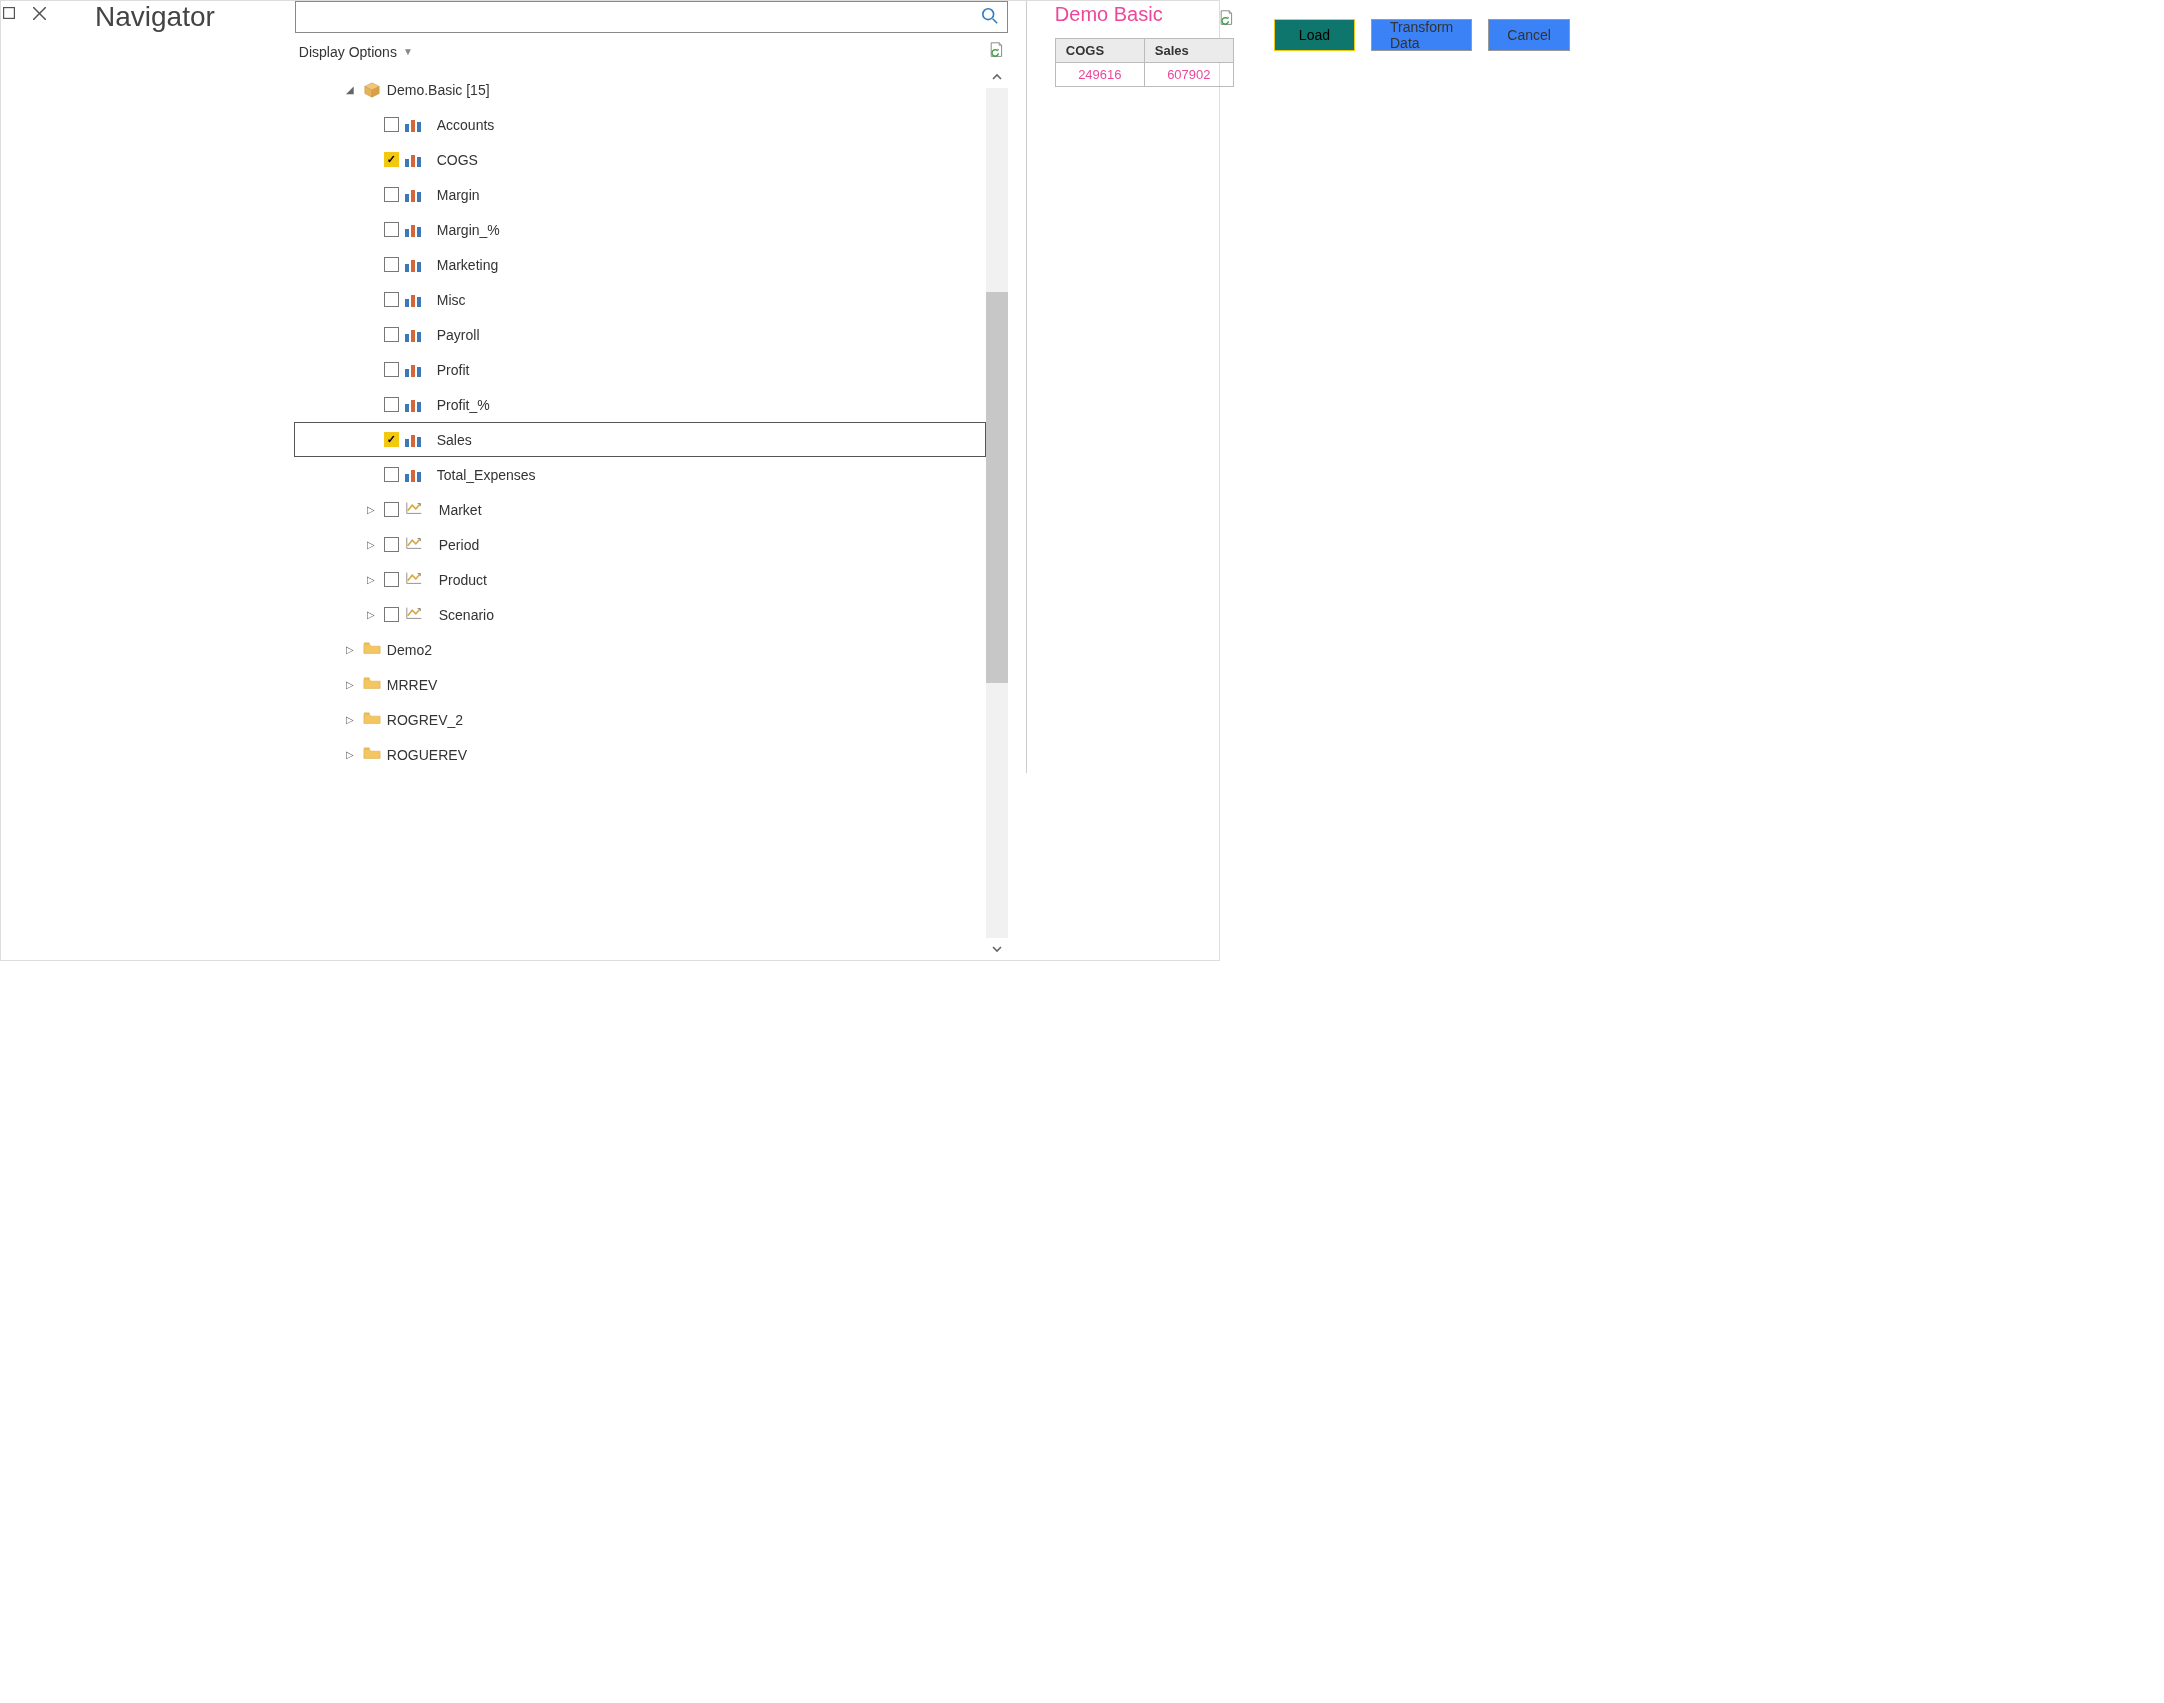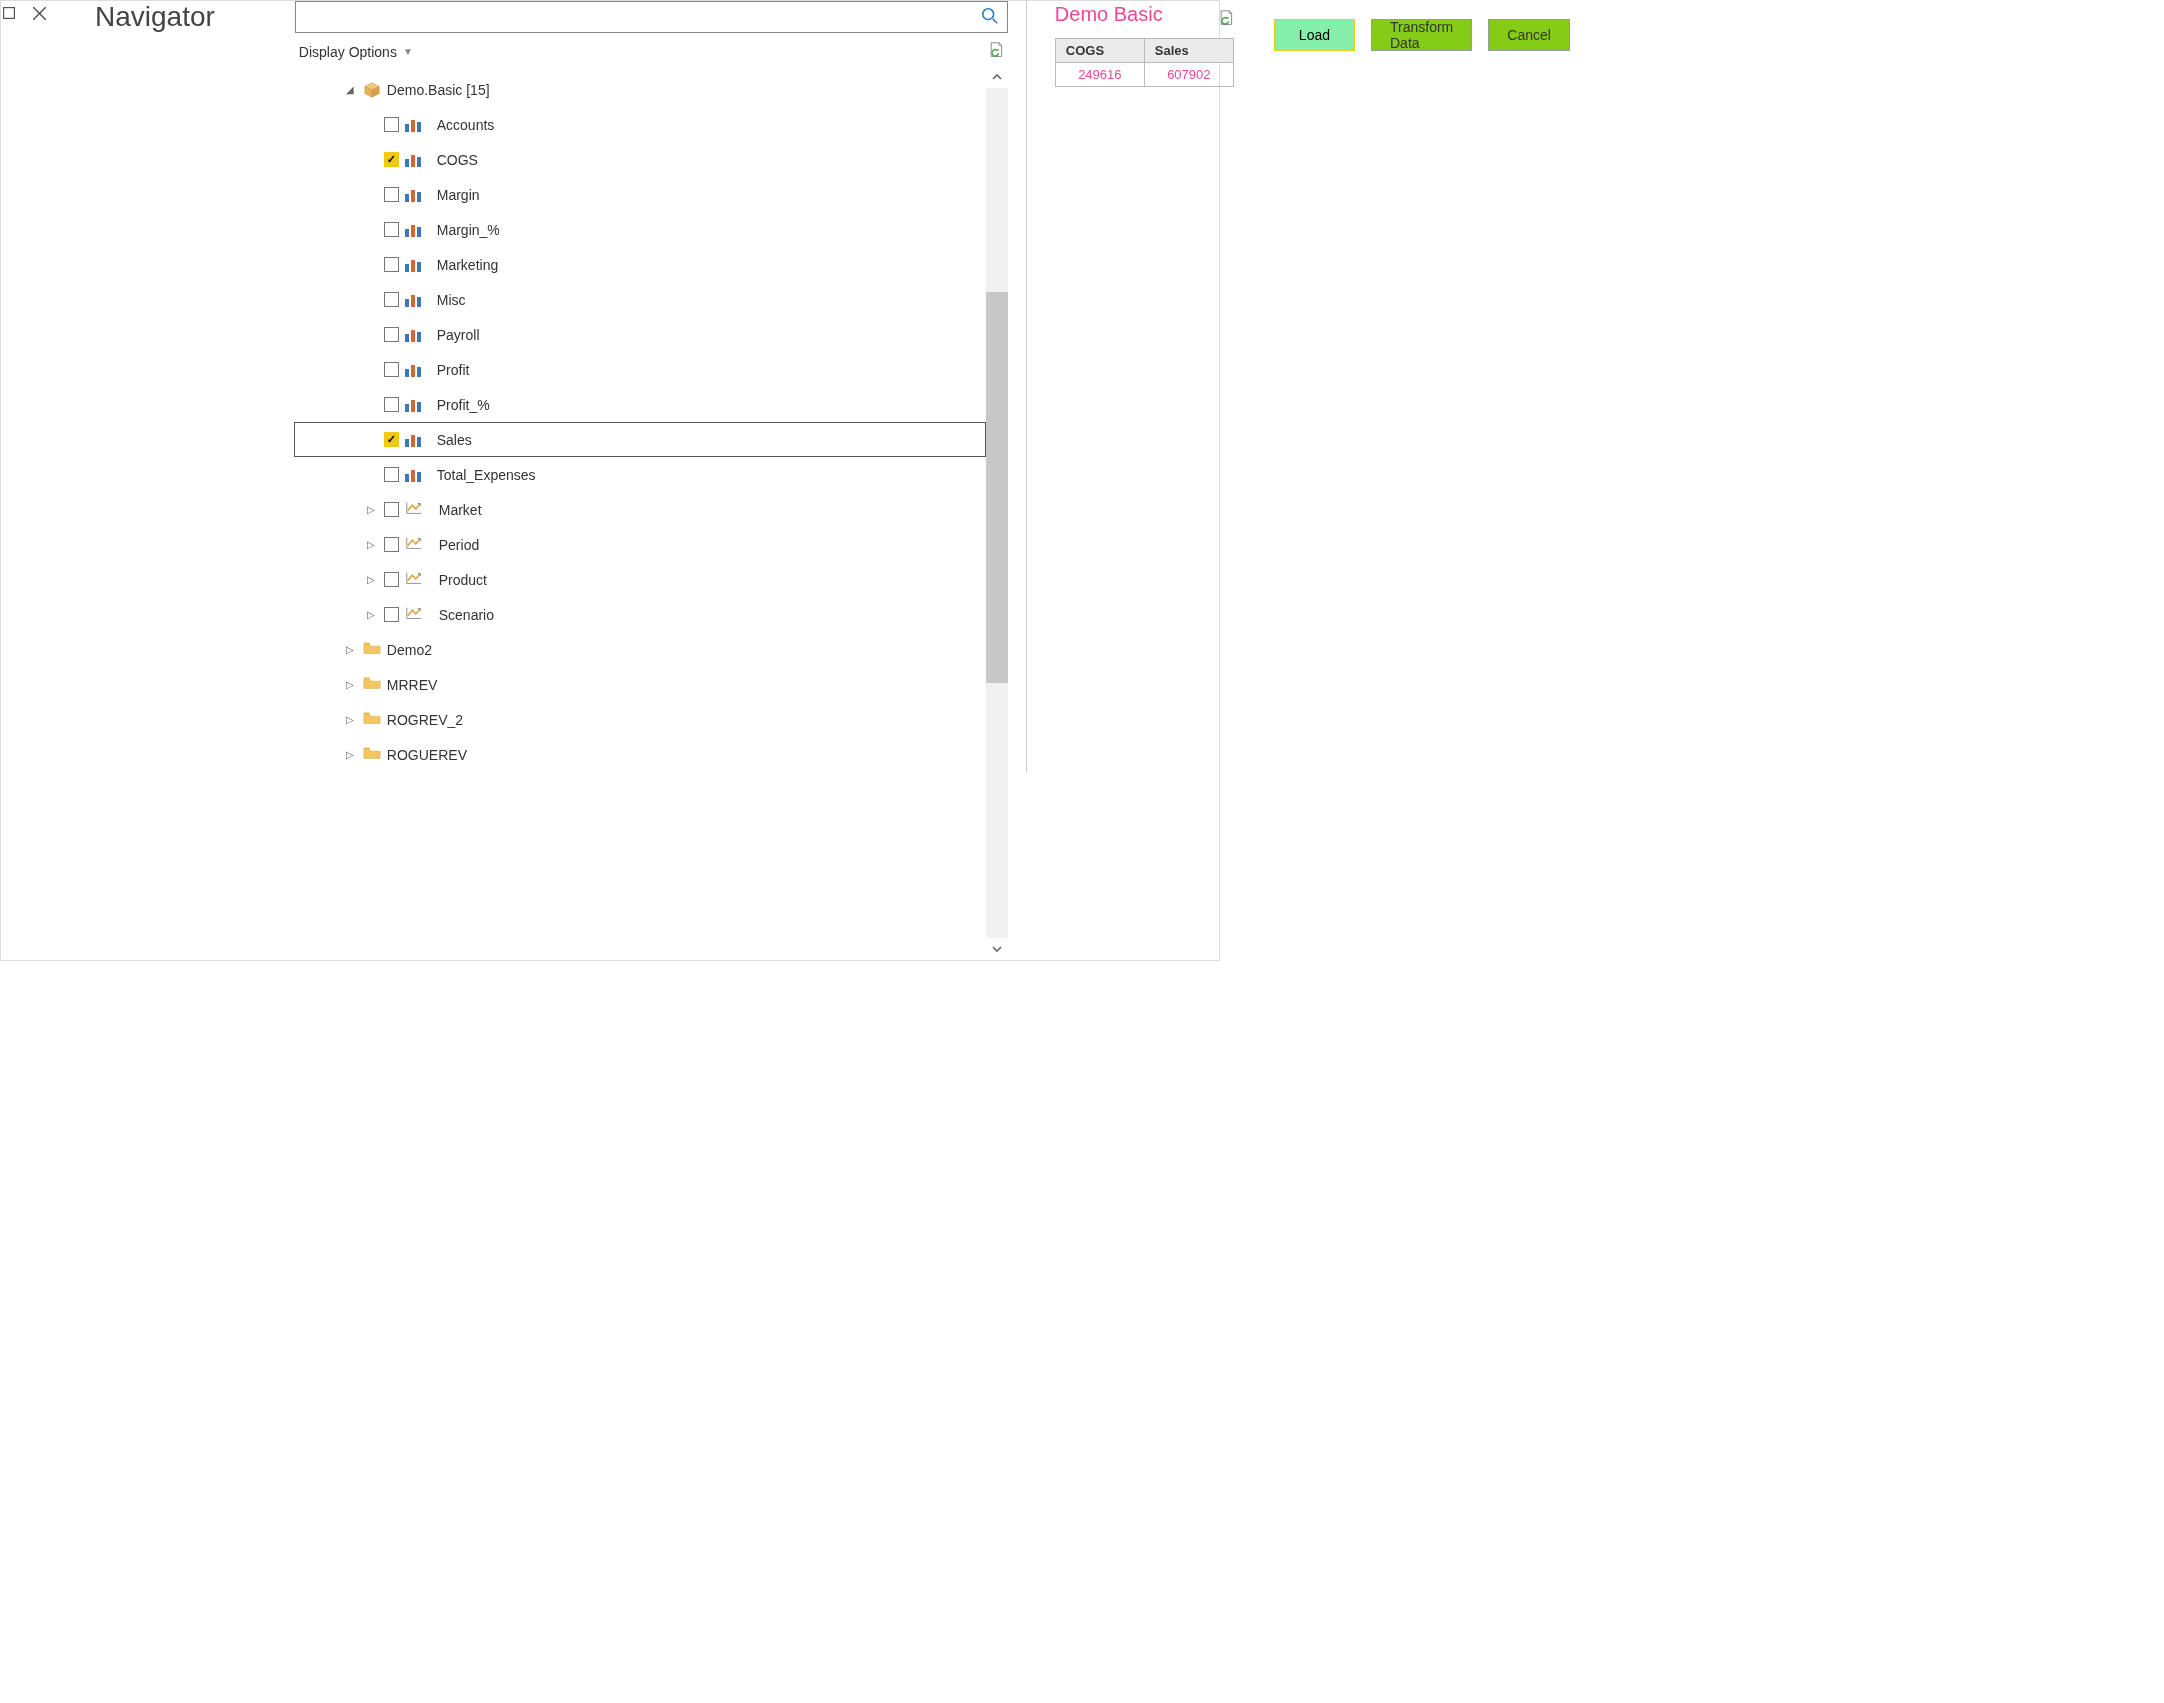--- a/index.html
+++ b/index.html
@@ -225,27 +225,27 @@
     gap: 16px;
     padding: 18px 40px 20px 0;
   }
   .btn {
     height: 32px;
     padding: 0 18px;
     display: flex;
     align-items: center;
     justify-content: center;
     border: 1px solid #999;
-    background: #84cc16;
+    background: #3b82f6;
     cursor: pointer;
     font-size: 14px;
     color: #333;
   }
   .btn.primary {
-    background: #86efac;
+    background: #0f766e;
     border-color: #f2c811;
     color: #000;
     padding: 8px 24px;
     text-align: center;
   }
 </style>
 </head>
 <body>
 
 <div class="window">

